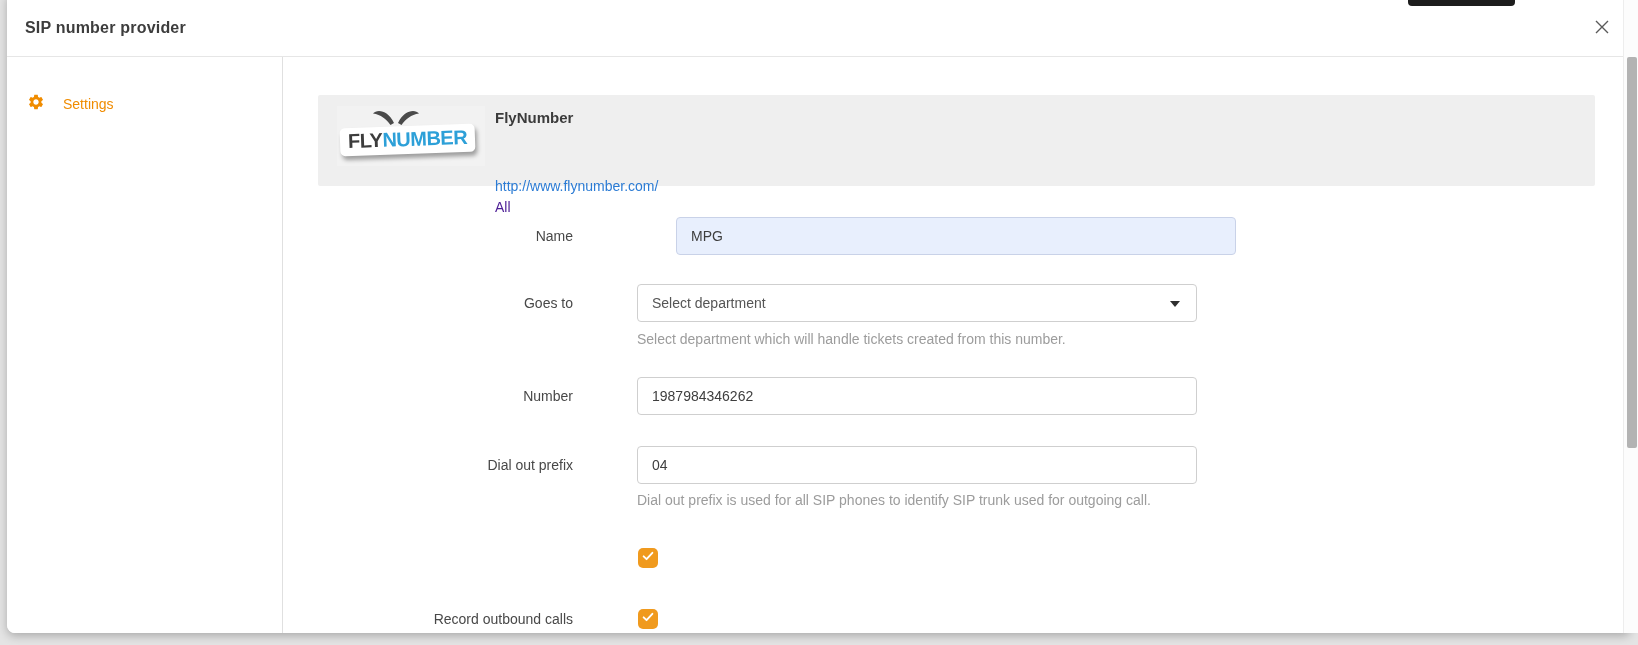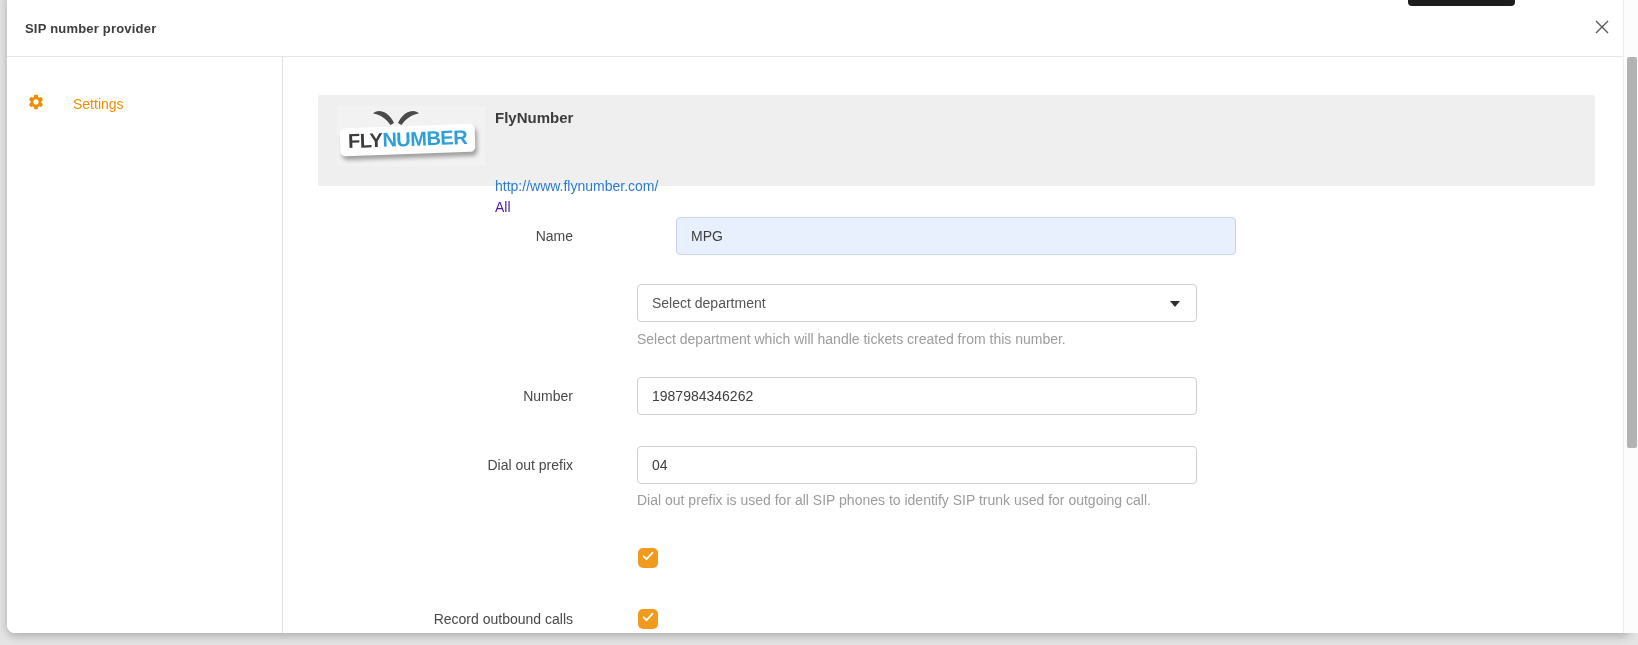--- a/index.html
+++ b/index.html
@@ -13,33 +13,33 @@
   .modal {
     position:absolute; left:7px; top:-8px; width:1624px; height:641px;
     background:#ffffff; border-radius:8px;
     box-shadow:0 3px 10px rgba(0,0,0,0.25);
   }
   .modal-header {
     position:absolute; left:0; top:0; width:100%; height:65px;
     padding:8px 0 0 18px; display:flex; align-items:center;
     border-bottom:1px solid #e6e6e6;
   }
-  .modal-title { font-size:13px; font-weight:700; color:#3d3d3d; letter-spacing:.2px; }
+  .modal-title { font-size:16px; font-weight:700; color:#3d3d3d; letter-spacing:.2px; }
   .close-btn {
     position:absolute; top:25px; right:18px; width:22px; height:22px;
     display:flex; align-items:center; justify-content:center; cursor:pointer;
     background:none; border:none;
   }
   
   .sidebar {
     position:absolute; left:0; top:65px; bottom:0; width:276px;
     border-right:1px solid #e0e0e0; border-radius:0 0 0 8px; background:#fff;
   }
   .sidebar-item {
-    display:flex; align-items:center; gap:28px;
+    display:flex; align-items:center; gap:18px;
     padding:36px 0 0 20px; cursor:pointer;
   }
   .sidebar-item .label { font-size:14px; color:#F08C00; }
   
   .content {
     position:absolute; left:276px; top:65px; right:7px; bottom:0;
     overflow:hidden; background:#fff; border-radius:0 0 8px 0;
   }
   .provider-card {
     position:absolute; left:35px; top:38px; width:1277px; height:91px;
@@ -150,20 +150,21 @@
       <div class="provider-meta">
         <div class="provider-name">FlyNumber</div>
         <a class="provider-url">http://www.flynumber.com/</a>
         <div class="provider-scope">All</div>
       </div>
     </div>
 
     <div class="row-label" style="top:171px;">Name</div>
     <input class="text-field autofill" style="top: 160px; margin-left: 39px;" type="text" value="MPG">
 
+    <div class="row-label" style="top:238px;">Goes to</div>
     <div class="select-field" style="top:227px;">
       <span class="select-value">Select department</span>
       <span class="select-caret"></span>
     </div>
     <div class="help-text" style="top:274px;">Select department which will handle tickets created from this number.</div>
 
     <div class="row-label" style="top:331px;">Number</div>
     <input class="text-field" style="top: 320px;" type="text" value="1987984346262">
 
     <div class="row-label" style="top:400px;">Dial out prefix</div>

